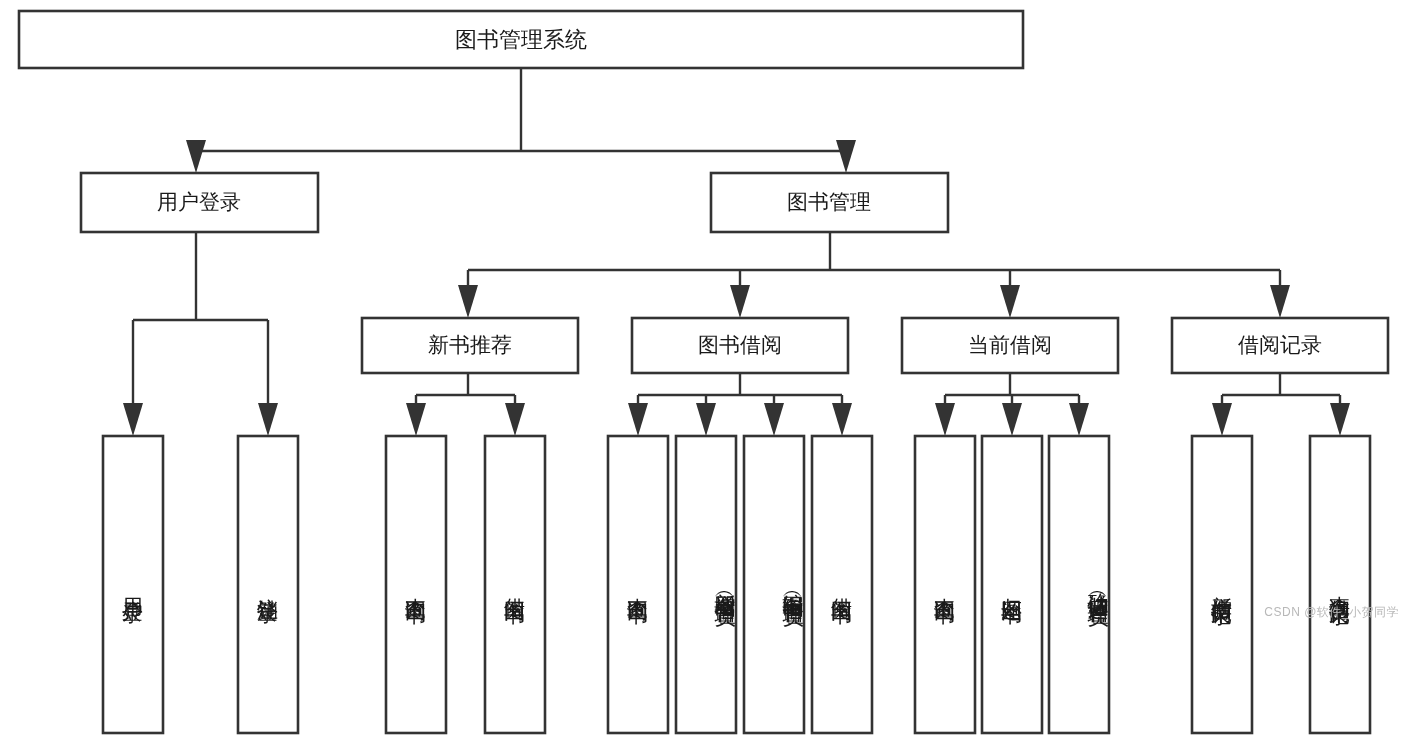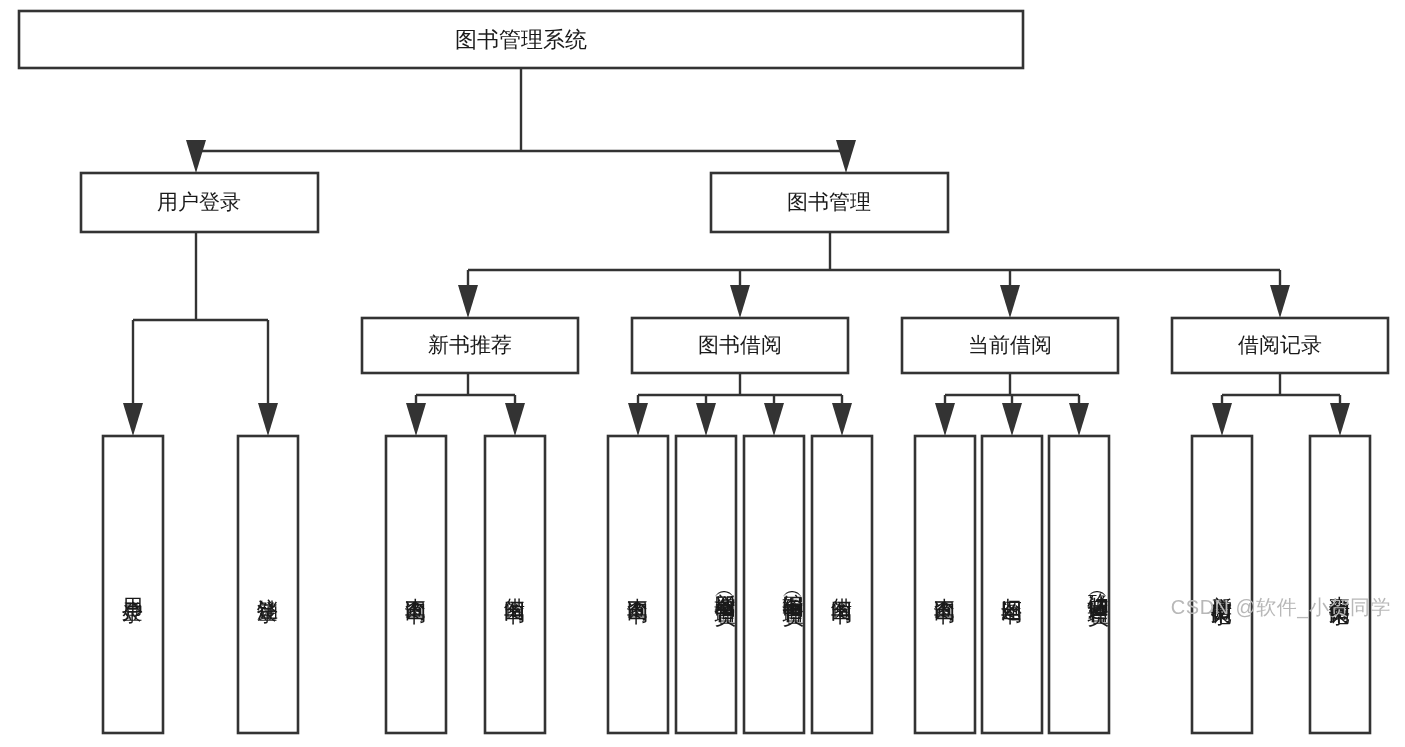--- a/index.html
+++ b/index.html
@@ -65,24 +65,24 @@
     writing-mode: vertical-rl;
     text-orientation: upright;
     letter-spacing: 2px;
     line-height: 1;
     white-space: nowrap;
     text-align: center;
     pointer-events: none;
   }
   .watermark {
     position: absolute;
-    right: 14px;
+    right: 6px;
     bottom: 4px;
     font-family: "Liberation Sans", "DejaVu Sans", sans-serif;
-    font-size: 20px;
+    font-size: 12px;
     color: #b8b8b8;
     white-space: nowrap;
     letter-spacing: 0.5px;
   }
 </style>
 </head>
 <body>
 
 <div id="diagram-root">
 

